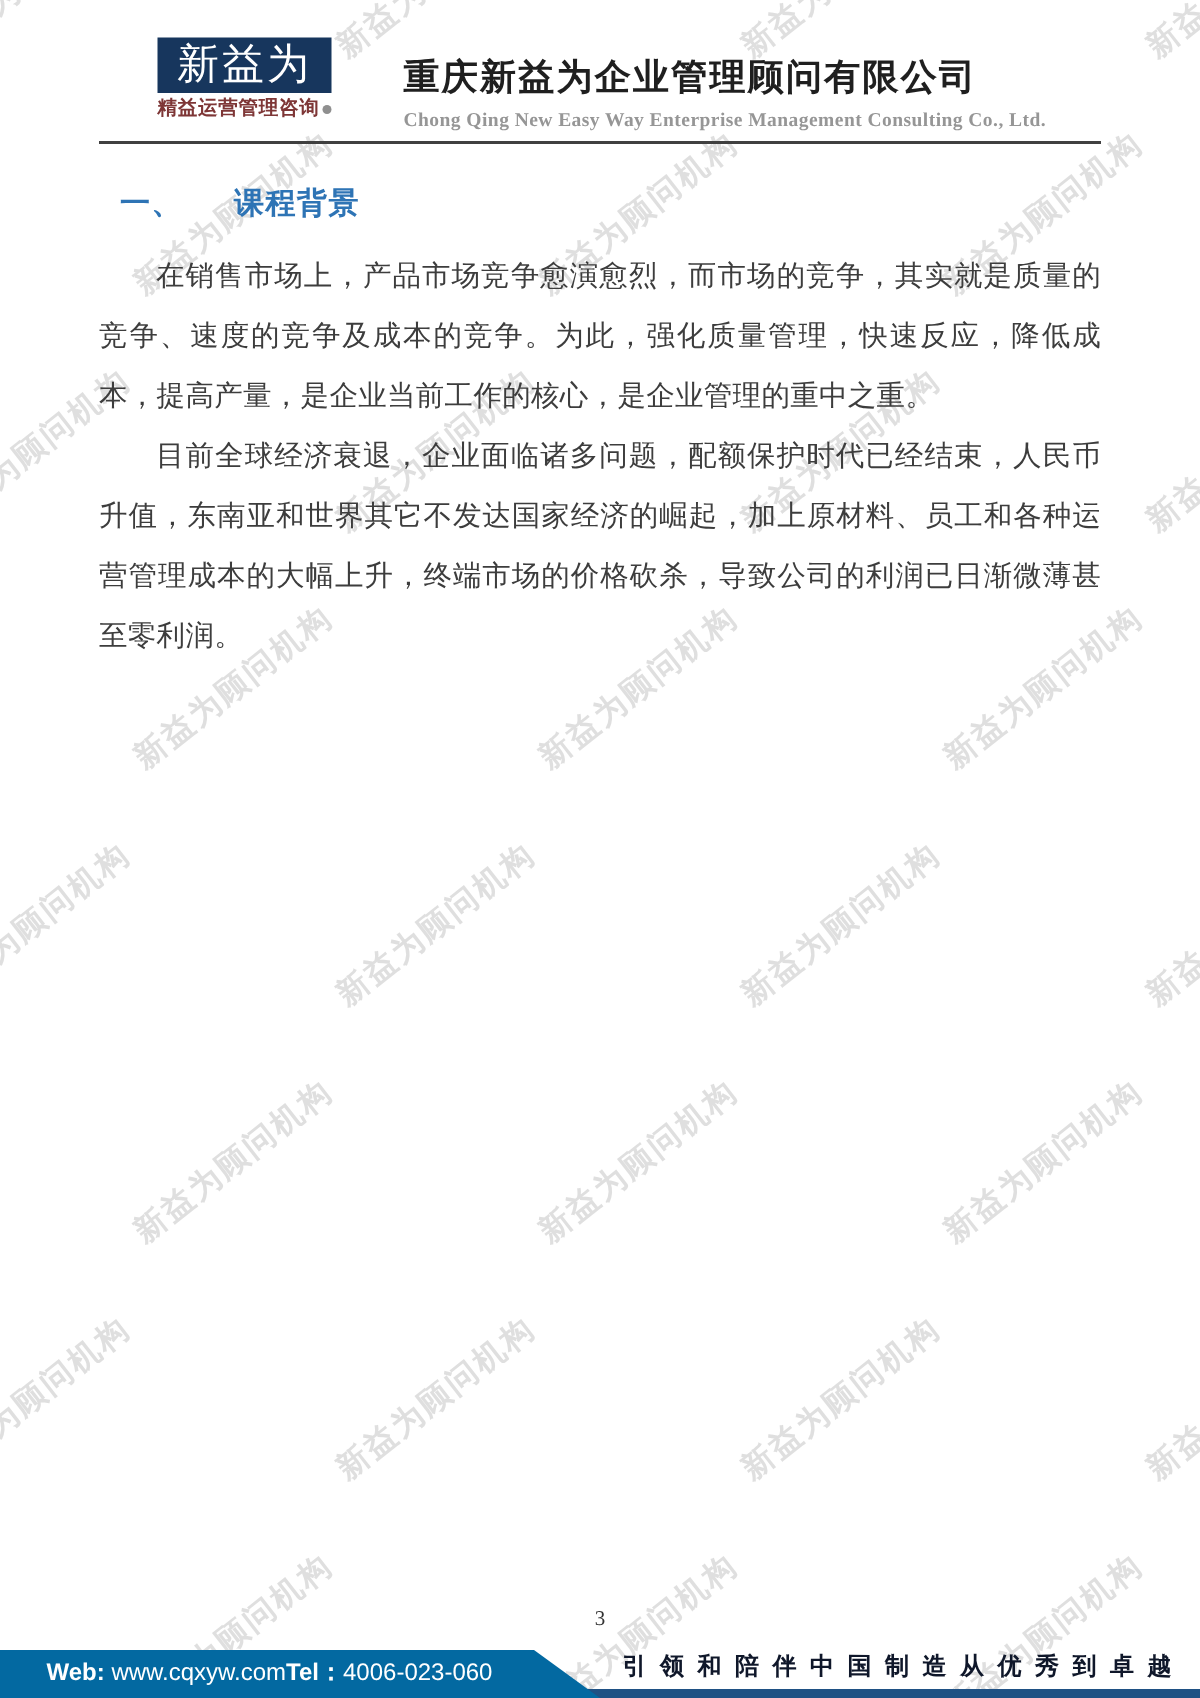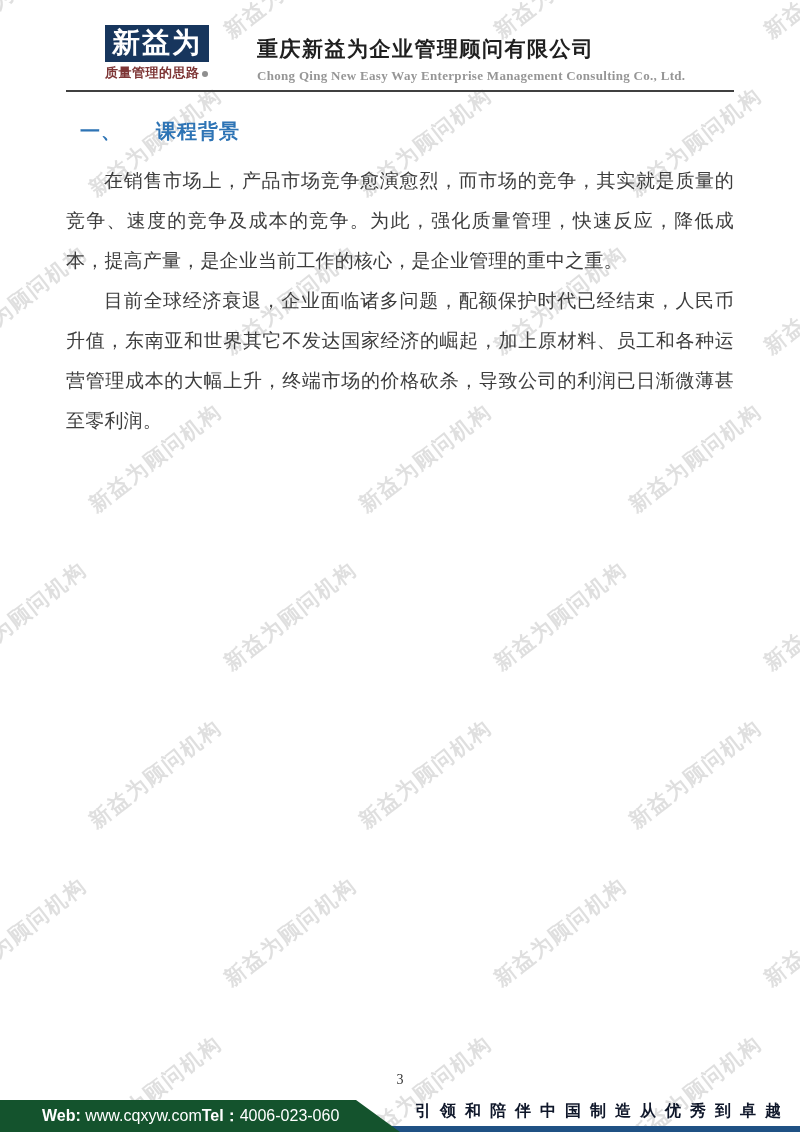--- a/index.html
+++ b/index.html
@@ -14,29 +14,29 @@
   .wm {
     position:absolute; transform:rotate(-38deg);
     font-size:21px; letter-spacing:2px; white-space:nowrap;
     color:rgba(150,150,150,0.30); font-weight:bold;
   }
 
   
   .hdr { position:relative; z-index:1; display:flex; align-items:flex-start; padding:25px 66px 0 105px; }
   .logo { flex:0 0 auto; }
   .logo-box {
-    background:#17365D; color:#ffffff; font-weight:bold;
+    background:#17365D; color:#ffffff; font-weight:normal;
     font-size:28px; line-height:34px; letter-spacing:2px;
     padding:1px 7px 2px 7px; text-align:center;
   }
   .logo-tagline-row { margin-top:1px; white-space:nowrap; }
   .logo-tagline { color:#7E3636; font-weight:bold; font-size:13px; letter-spacing:0.5px; }
   .logo-dot { display:inline-block; width:6px; height:6px; border-radius:50%; background:#8f8f8f; margin-left:2px; vertical-align:baseline; }
   .company { margin-left:48px; padding-top:10px; }
-  .company-cn { font-size:21px; font-weight:bold; color:#1f1f1f; letter-spacing:1.5px; }
+  .company-cn { font-size:24px; font-weight:bold; color:#1f1f1f; letter-spacing:1.5px; }
   .company-en { font-family:"Liberation Serif", serif; font-size:13px; color:#969696; margin-top:5px; letter-spacing:0.3px;font-weight:bold; }
   .header-rule { position:relative; z-index:1; margin:6px 66px 0 66px; border-top:2px solid #404040; }
 
   
   .content { position:relative; z-index:1; padding:22px 66px 0 66px; }
   .section-heading { margin:4px 0 16px 14px; font-size:20px; font-weight:bold; color:#2E74B5; letter-spacing:1px; }
   .section-heading .section-title { margin-left:34px; }
   .para {
     margin:0; font-size:19px; line-height:40px; color:#3d3d3d;
     text-align:justify; text-indent:2em; letter-spacing:0.2px;
@@ -44,23 +44,23 @@
 
   
   .page-number {
     position:absolute; bottom:44px; left:0; width:100%; z-index:1;
     text-align:center; font-family:"Liberation Serif", serif; font-size:14px; color:#333333;
   }
   .footer-bar { position:absolute; bottom:0; left:0; right:0; height:32px; z-index:2; }
   .footer-strip { position:absolute; bottom:0; left:0; right:0; height:6px; background:#1F5184; }
   .footer-left {
     position:absolute; bottom:0; left:0; width:400px; height:32px;
-    background:#14532d; clip-path:polygon(0 0, 356px 0, 400px 100%, 0 100%);
+    background:#0369a1; clip-path:polygon(0 0, 356px 0, 400px 100%, 0 100%);
     color:#ffffff; font-size:16px; line-height:32px;
-    padding-left:42px; box-sizing:border-box; white-space:nowrap;
+    padding-left:31px; box-sizing:border-box; white-space:nowrap;
   }
   .footer-left .b { font-weight:bold; }
   .footer-slogan {
     position:absolute; right:10px; top:1px;
     color:#0f172a; font-weight:bold; font-size:16px;
     letter-spacing:9px; white-space:nowrap;
   }
 </style>
 </head>
 <body>
@@ -94,21 +94,21 @@
       <span class="wm" style="left: 480px; top: 918px;">新益为顾问机构</span>
       <span class="wm" style="left: 750px; top: 918px;">新益为顾问机构</span>
       <span class="wm" style="left: 75px; top: 1076px;">新益为顾问机构</span>
       <span class="wm" style="left: 345px; top: 1076px;">新益为顾问机构</span>
       <span class="wm" style="left: 615px; top: 1076px;">新益为顾问机构</span>
     </div>
 
   <header class="hdr">
     <div class="logo">
       <div class="logo-box">新益为</div>
-      <div class="logo-tagline-row"><span class="logo-tagline">质量管理的思路</span><span class="logo-dot"></span></div>
+      <div class="logo-tagline-row"><span class="logo-tagline">精益运营管理咨询</span><span class="logo-dot"></span></div>
     </div>
     <div class="company">
       <div class="company-cn">重庆新益为企业管理顾问有限公司</div>
       <div class="company-en">Chong Qing New Easy Way Enterprise Management Consulting Co., Ltd.</div>
     </div>
   </header>
 
   <div class="header-rule"></div>
 
   <main class="content">

